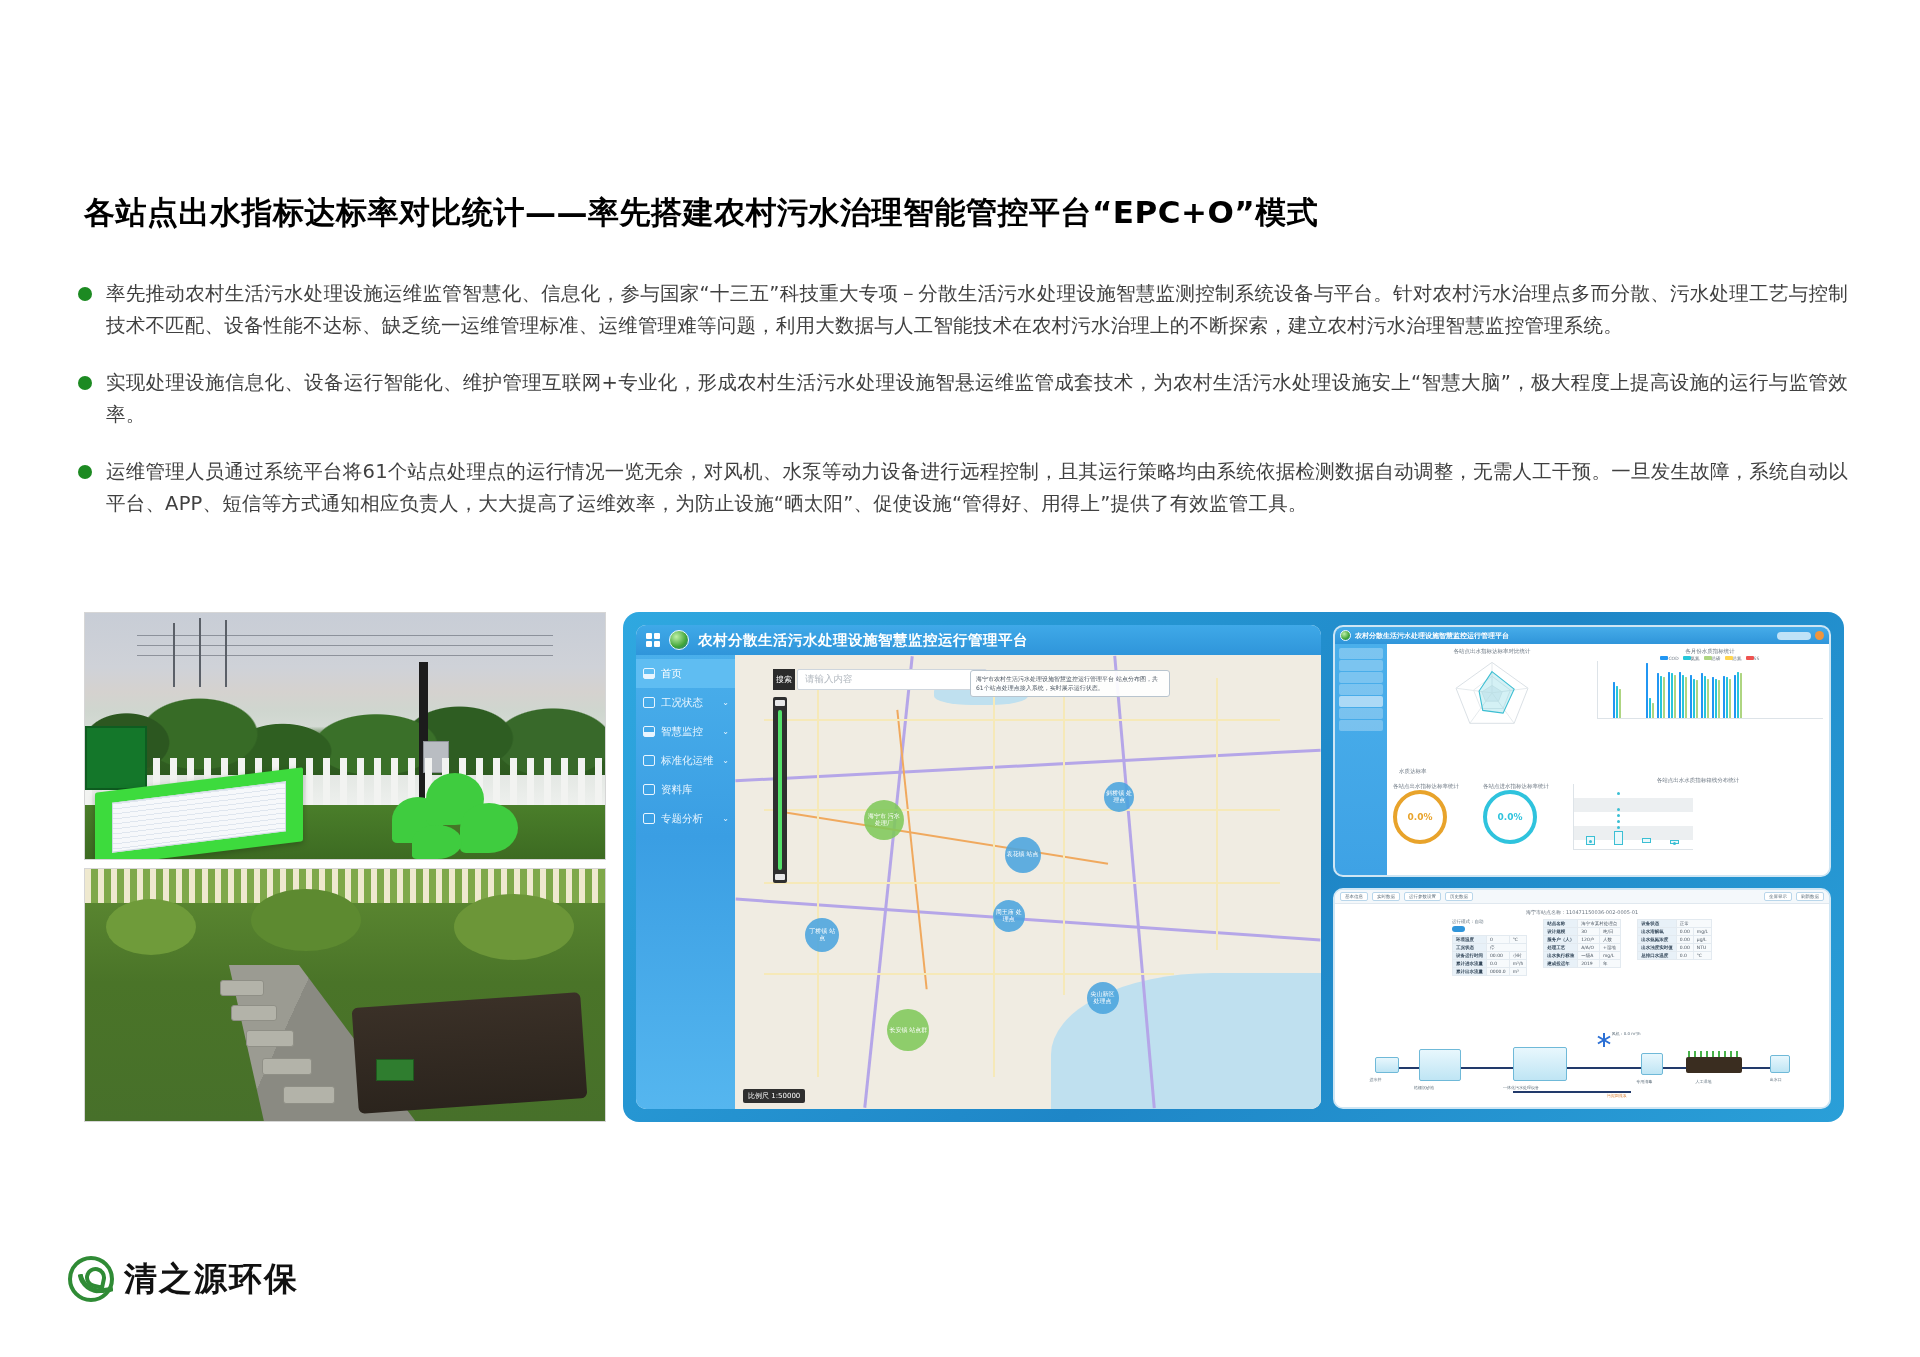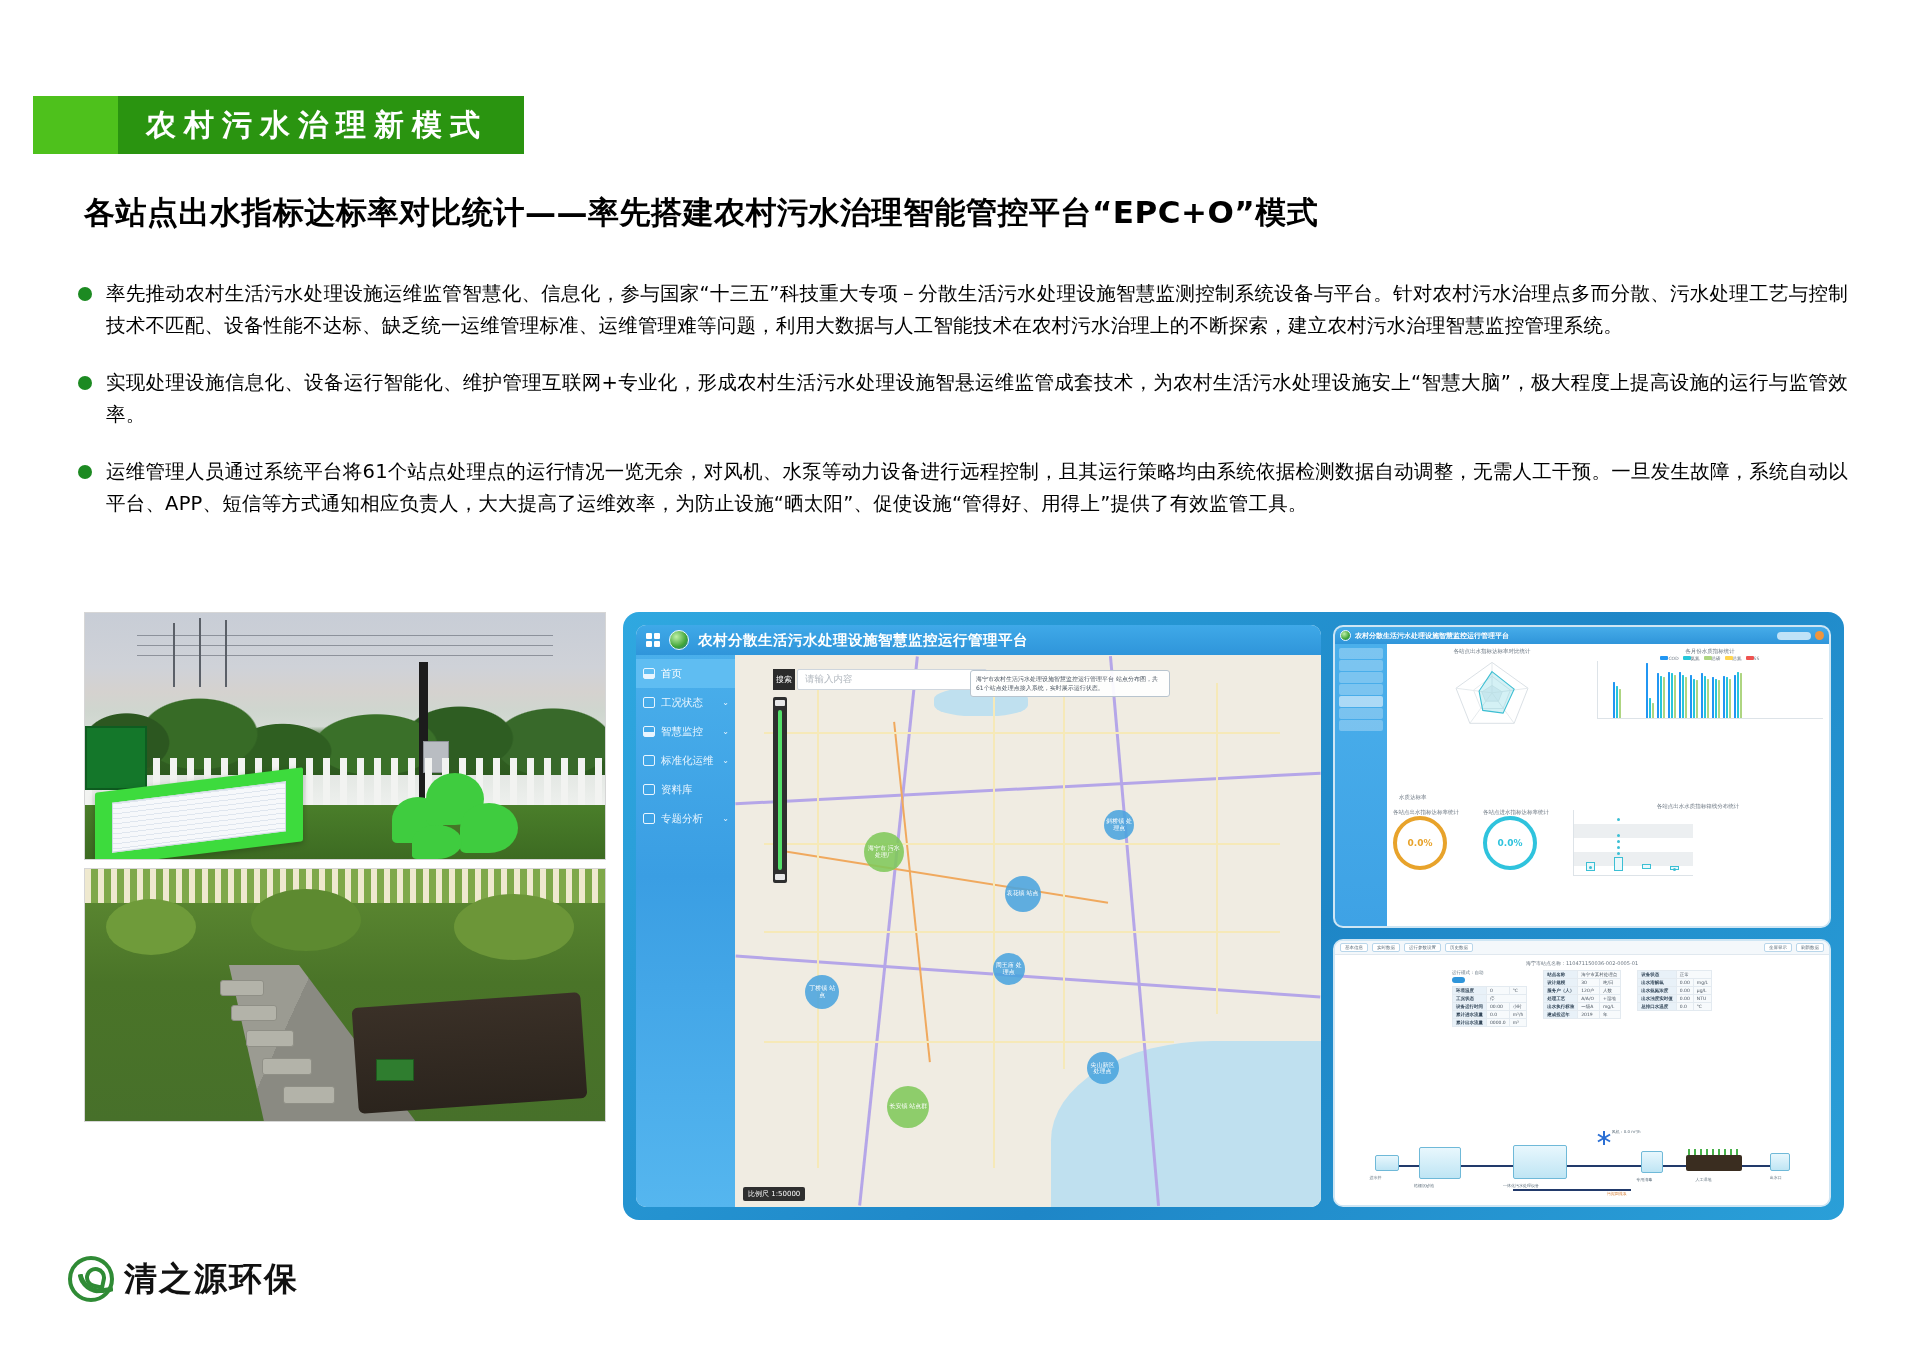--- a/index.html
+++ b/index.html
@@ -29,27 +29,27 @@
   }
 
   
   .bullets { position:absolute; left:78px; top:278px; width:1770px; }
   .bullet { position:relative; padding-left:28px; margin-bottom:26px; }
   .bullet .dot {
     position:absolute; left:0; top:9px; width:14px; height:14px;
     border-radius:50%; background:#1c8a22;
   }
   .bullet p {
-    font-size:19.5px; line-height:1.62; color:#000000;
+    font-size:19.5px; line-height:1.62; color:#404040;
     text-align:justify; text-justify:inter-ideograph;
     letter-spacing:0.2px;
   }
 
   
-  .media { position:absolute; left:84px; top:612px; width:1760px; height:608px; display:flex; gap:17px; }
+  .media { position:absolute; left:84px; top:612px; width:1760px; height:510px; display:flex; gap:17px; }
 
   .photos { width:522px; display:flex; flex-direction:column; gap:8px; }
   .photo { width:100%; border:1px solid #d6d6d6; position:relative; overflow:hidden; }
   .photo-top { height:248px; }
   .photo-bottom { height:254px; }
 
   
   .sky { position:absolute; inset:0;
     background:linear-gradient(#c8cdd6 0%, #cfd2d8 22%, #d5d2cf 32%, #cfd6cf 40%, #ffffff 100%); }
   .treeline { position:absolute; left:0; right:0; top:22%; height:44%;
@@ -212,26 +212,20 @@
     transform:rotate(-8deg); }
   .logo-mark::before { content:''; position:absolute; left:13px; top:7px; width:13px; height:13px;
     border:4px solid #2f8b35; border-radius:50% 50% 0 50%; transform:rotate(12deg); }
   .logo-text { font-size:33px; font-weight:bold; color:#111; letter-spacing:2px; }
 </style>
 </head>
 <body>
 
 <div class="page">
 
-  <div class="banner">
-    <div class="banner-left"></div>
-    <div class="banner-right">
-      <span class="banner-title">农村污水治理新模式</span>
-    </div>
-  </div>
 
   <div class="heading">各站点出水指标达标率对比统计——率先搭建农村污水治理智能管控平台“EPC+O”模式</div>
 
   <div class="bullets">
     <div class="bullet">
       <span class="dot"></span>
       <p>率先推动农村生活污水处理设施运维监管智慧化、信息化，参与国家“十三五”科技重大专项－分散生活污水处理设施智慧监测控制系统设备与平台。针对农村污水治理点多而分散、污水处理工艺与控制技术不匹配、设备性能不达标、缺乏统一运维管理标准、运维管理难等问题，利用大数据与人工智能技术在农村污水治理上的不断探索，建立农村污水治理智慧监控管理系统。</p>
     </div>
     <div class="bullet">
       <span class="dot"></span>

